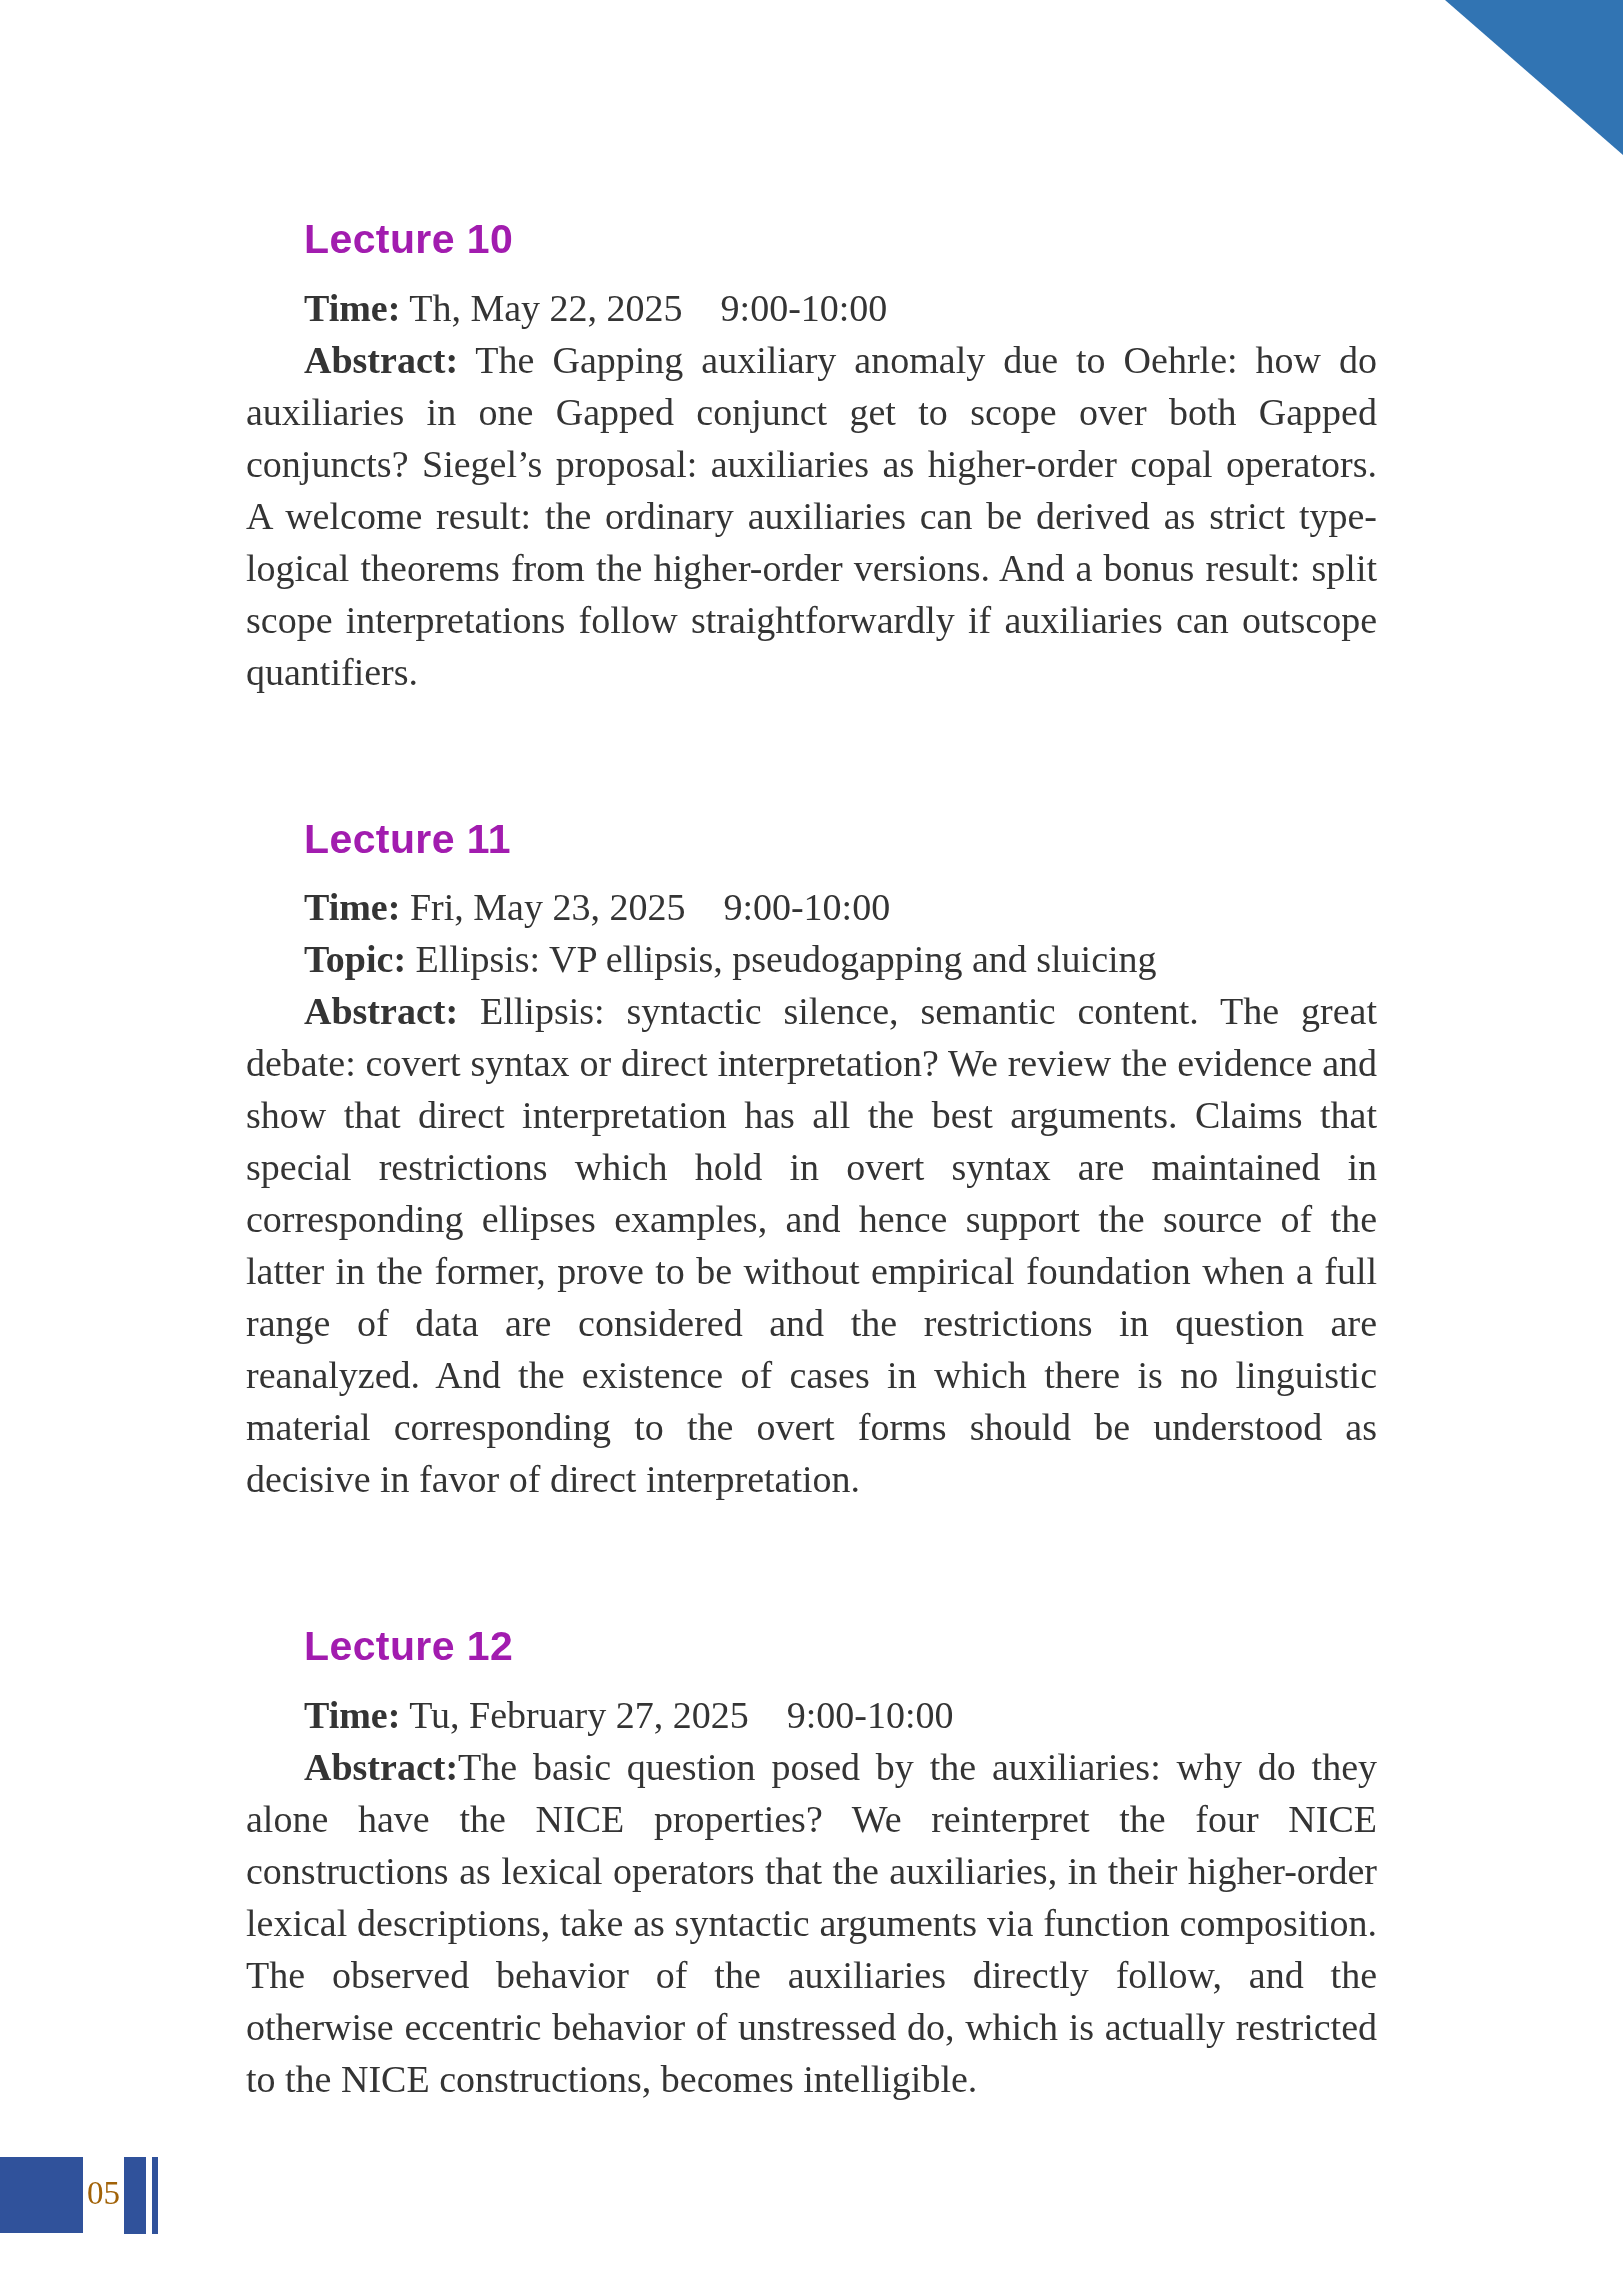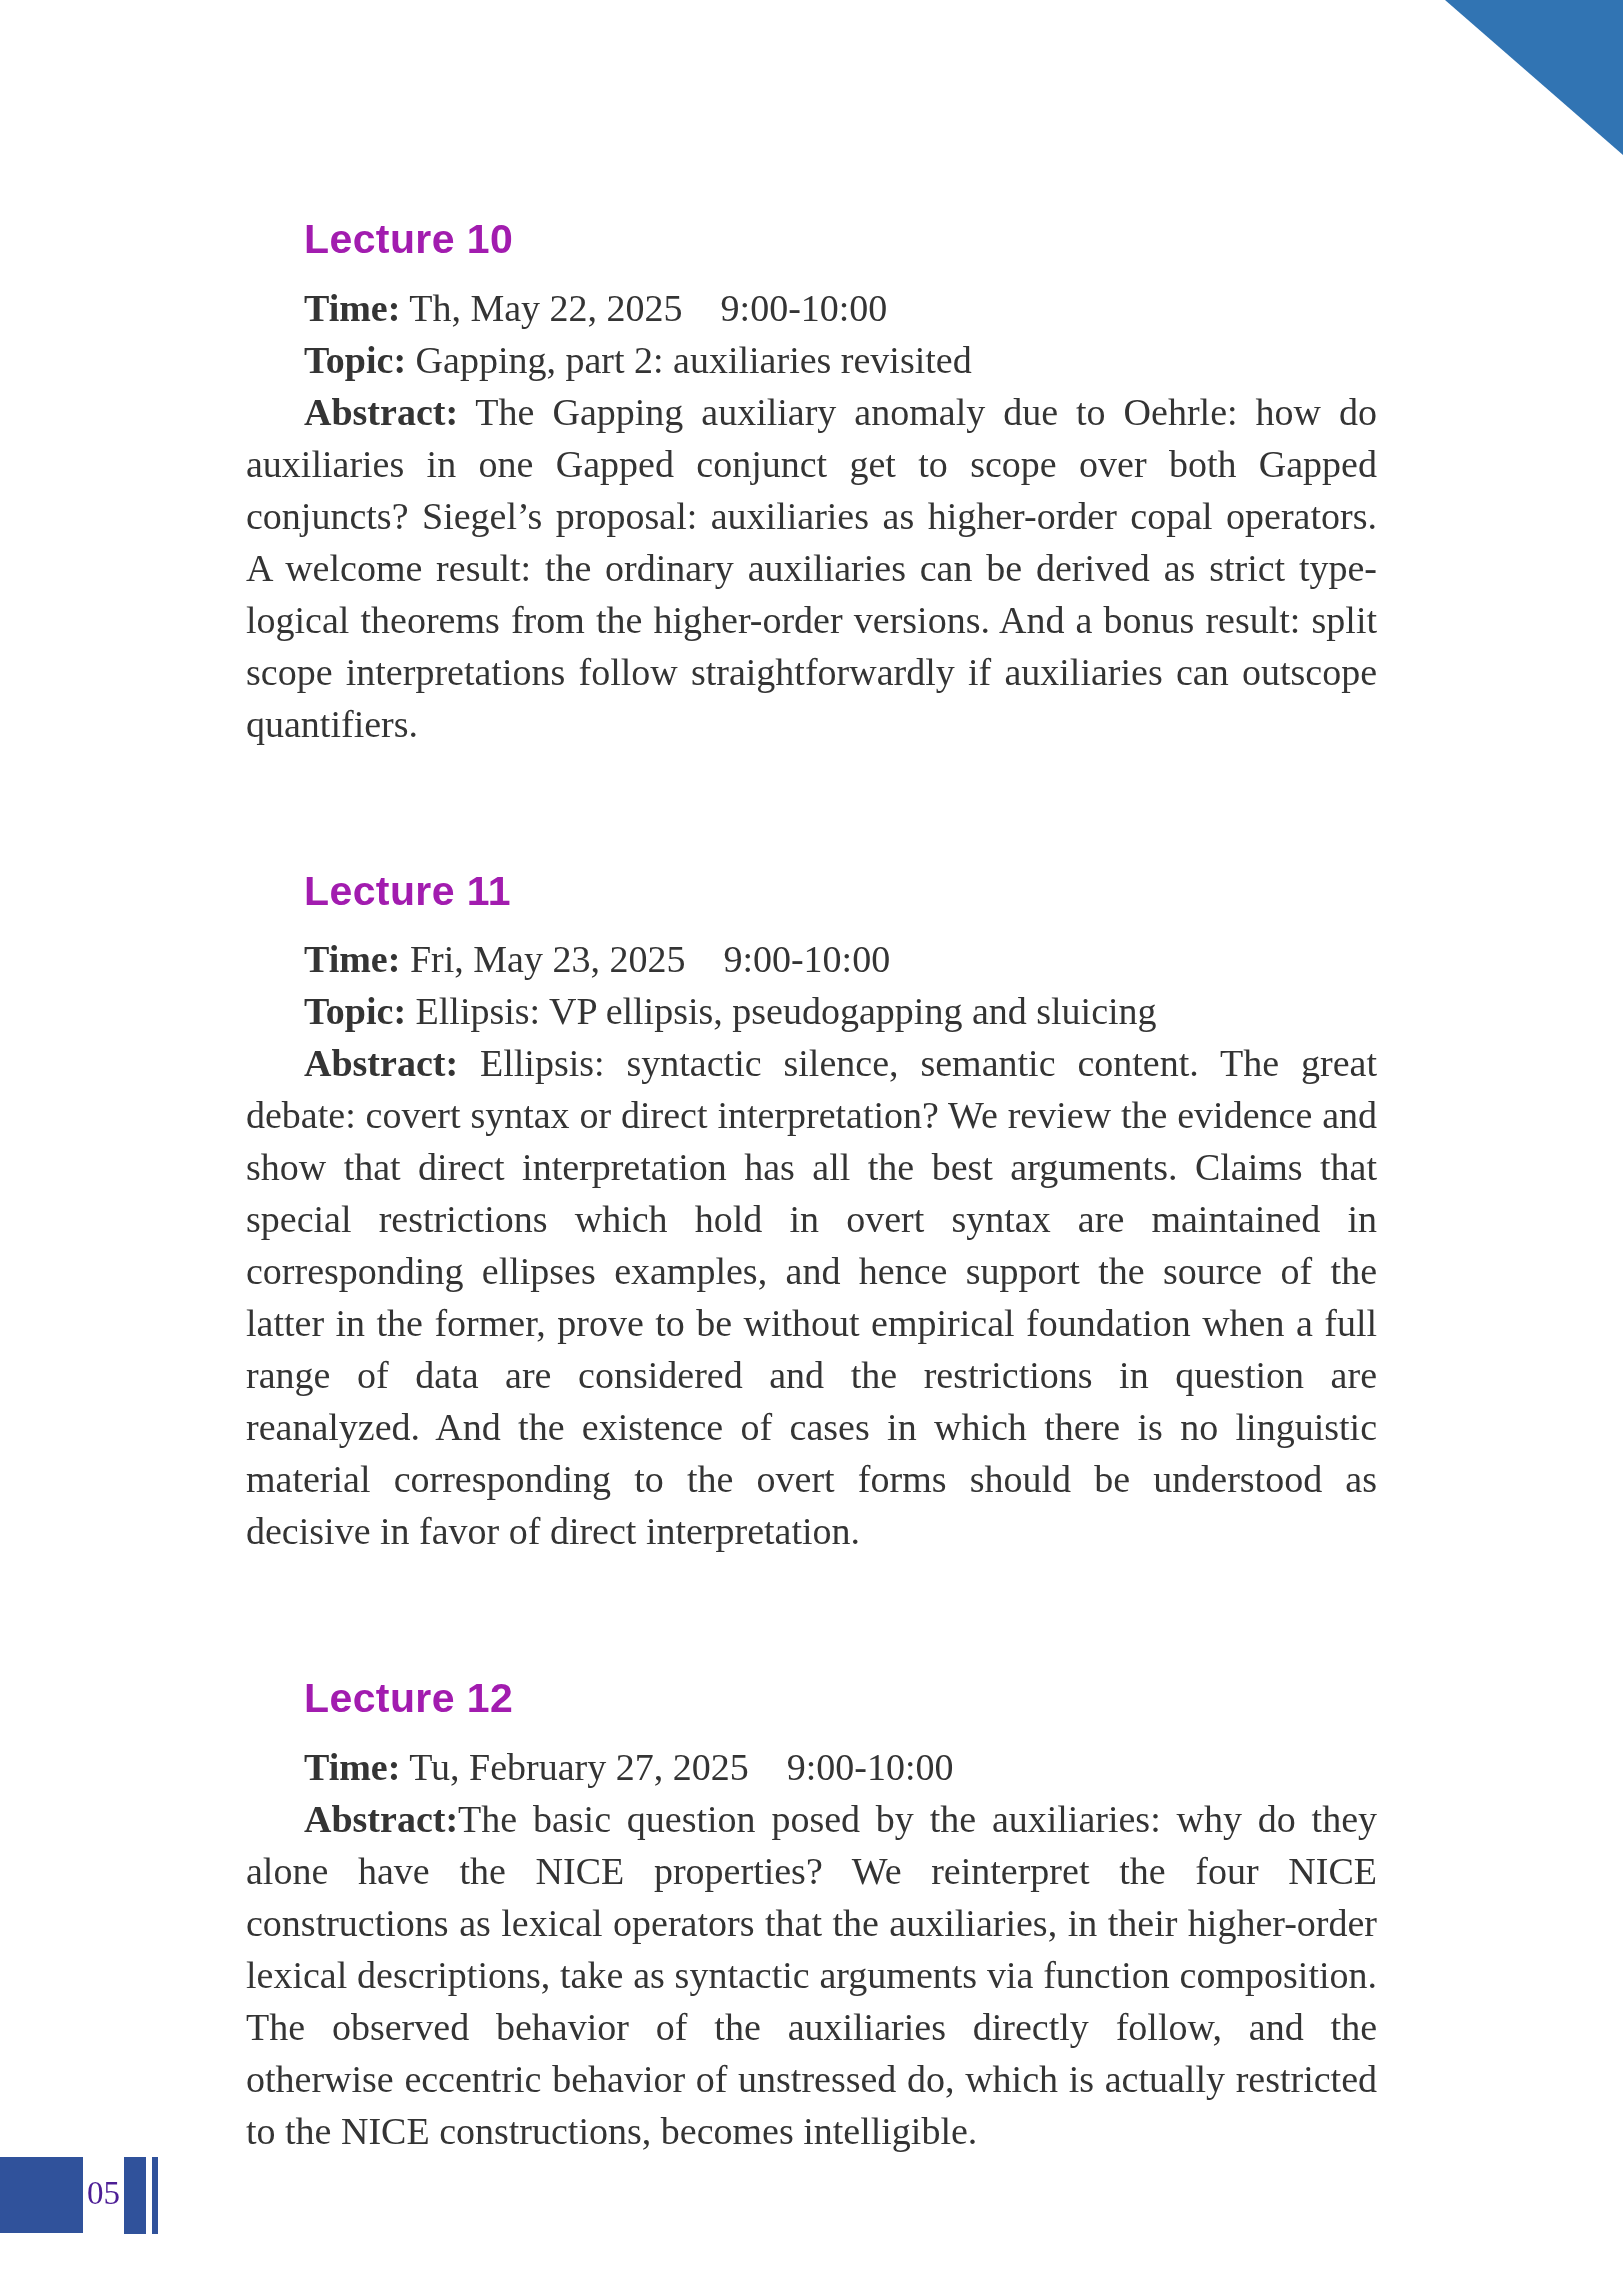--- a/index.html
+++ b/index.html
@@ -55,21 +55,21 @@
     width: 83px; height: 76px;
     background: #30529b;
   }
   .page-number {
     position: absolute; left: 83px; top: 0;
     width: 41px; height: 76px;
     text-align: center;
     font-family: "Liberation Serif", serif;
     font-size: 33px;
     line-height: 73px;
-    color: #4c1d95;
+    color: #a16207;
   }
   .footer-bar-thick {
     position: absolute; left: 124px; top: 0;
     width: 22px; height: 77px;
     background: #30529b;
   }
   .footer-bar-thin {
     position: absolute; left: 152px; top: 0;
     width: 5.5px; height: 77px;
     background: #30529b;
@@ -80,21 +80,20 @@
 
 <div>
 
   <div class="corner-triangle"></div>
 
   <main class="content">
 
     <section class="lecture-section">
       <h2 class="lecture-title">Lecture 10</h2>
       <p class="meta-line"><span class="lbl">Time:</span><span> Th, May 22, 2025</span><span class="time-range">9:00-10:00</span></p>
-      <p class="meta-line"><span class="lbl">Topic:</span><span> Gapping, part 2: auxiliaries revisited</span></p>
       <p class="abstract-par"><span class="lbl">Abstract:</span><span> The Gapping auxiliary anomaly due to Oehrle:  how do auxiliaries in one Gapped conjunct get to scope over both Gapped conjuncts? Siegel’s proposal: auxiliaries as higher-order copal operators. A welcome result: the ordinary auxiliaries can be derived as strict type-logical theorems from the higher-order versions. And a bonus result: split scope interpretations follow straightforwardly if auxiliaries can outscope quantifiers.</span></p>
     </section>
 
     <section class="lecture-section">
       <h2 class="lecture-title">Lecture 11</h2>
       <p class="meta-line"><span class="lbl">Time:</span><span> Fri, May 23, 2025</span><span class="time-range">9:00-10:00</span></p>
       <p class="meta-line"><span class="lbl">Topic:</span><span> Ellipsis: VP ellipsis, pseudogapping and sluicing</span></p>
       <p class="abstract-par"><span class="lbl">Abstract:</span><span> Ellipsis: syntactic silence, semantic content. The great debate: covert syntax or direct interpretation? We review the evidence and show that direct interpretation has all the best arguments. Claims that special restrictions which hold in overt syntax are maintained in corresponding ellipses examples, and hence support the source of the latter in the former, prove to be without empirical foundation when a full range of data are considered and the restrictions in question are reanalyzed. And the existence of cases in which there is no linguistic material corresponding to the overt forms should be understood as decisive in favor of direct interpretation.</span></p>
     </section>
 

